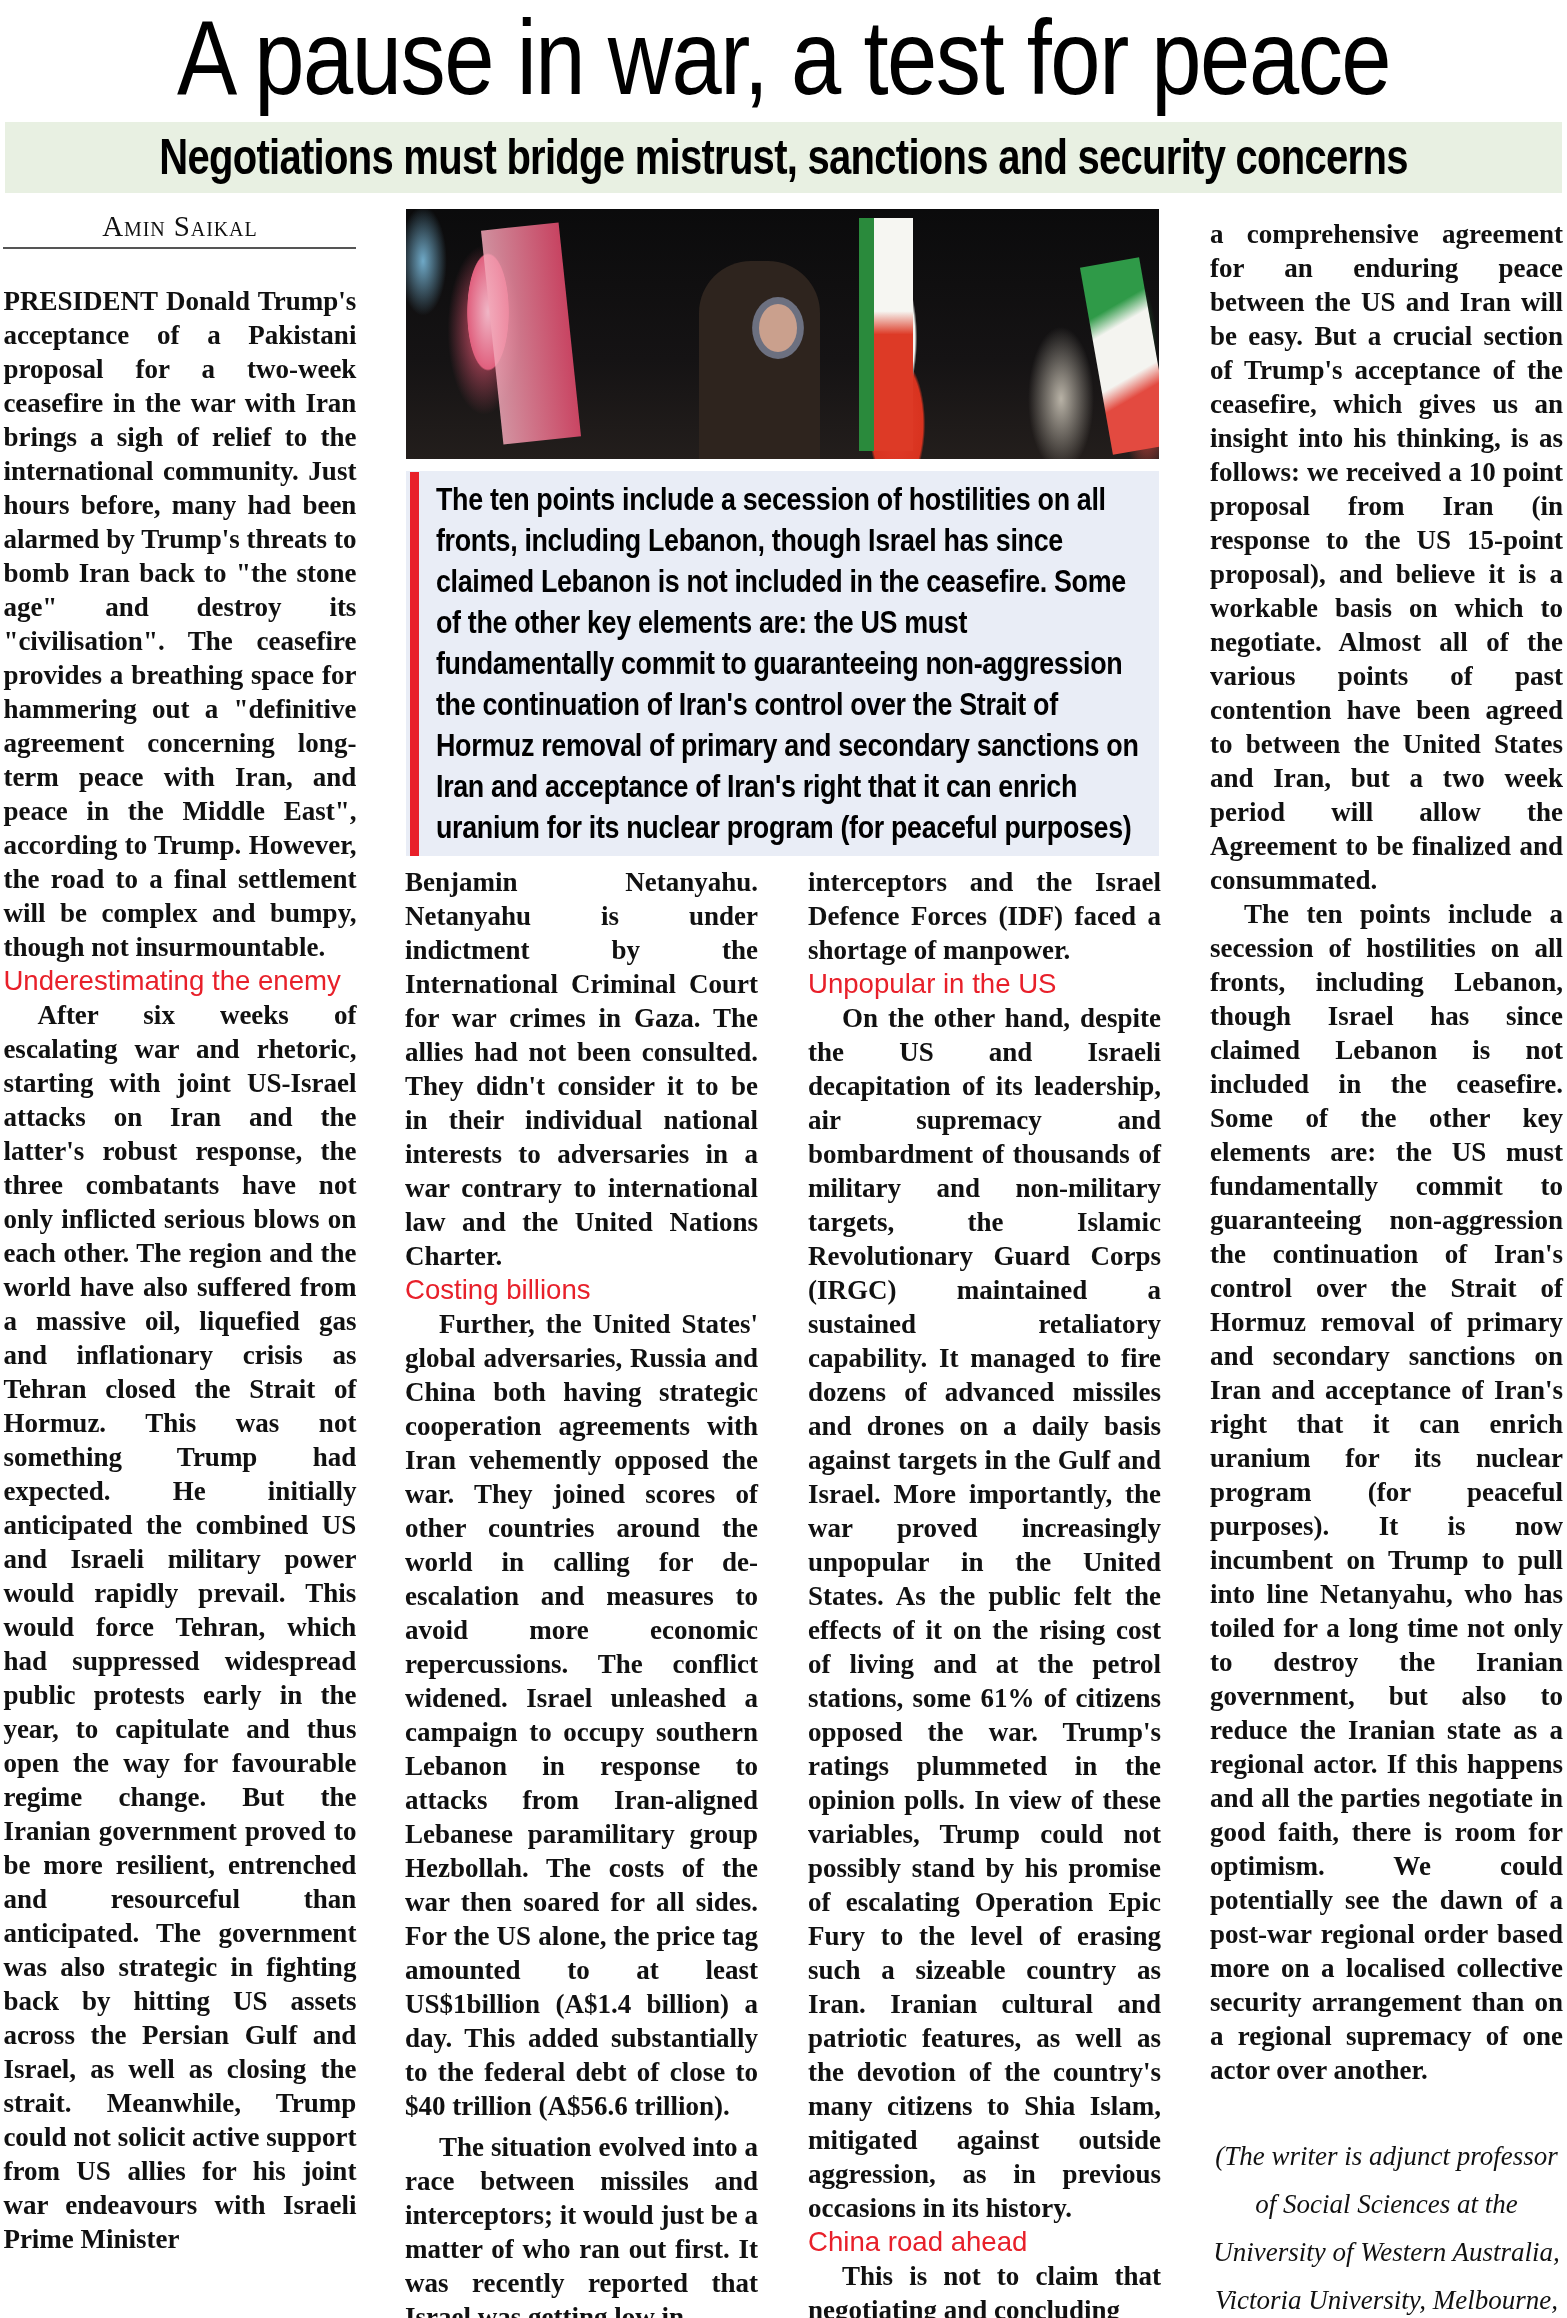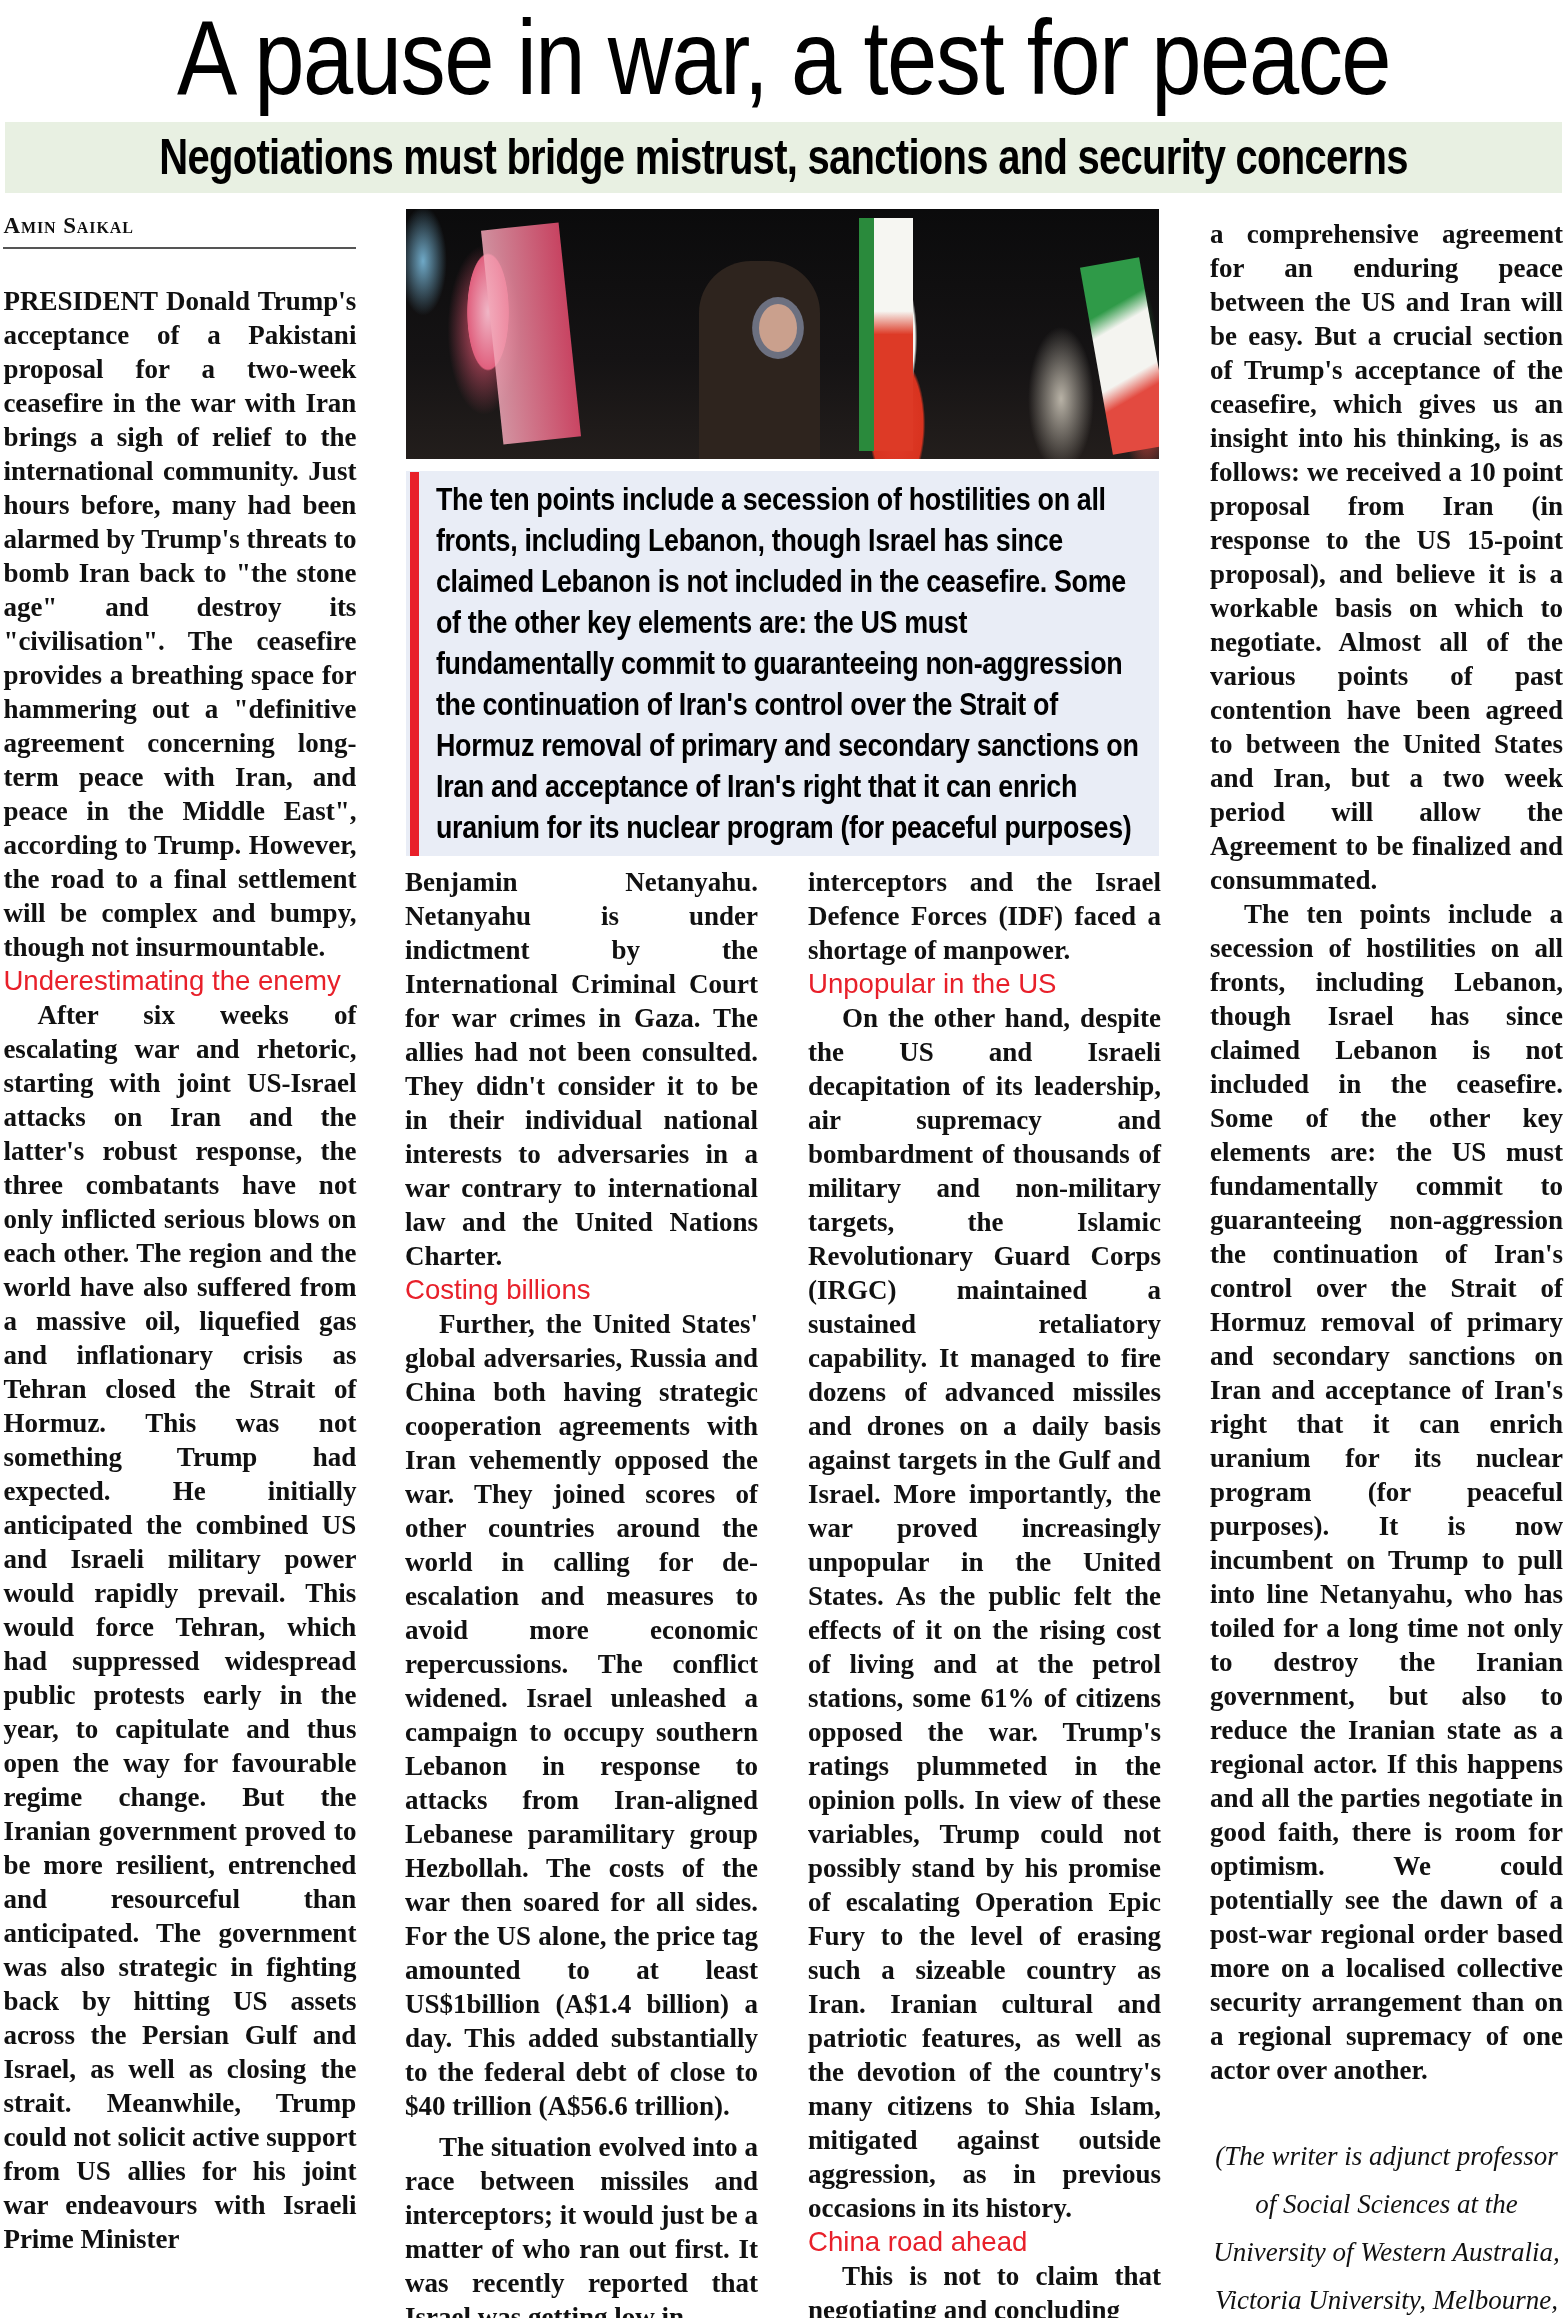--- a/index.html
+++ b/index.html
@@ -20,21 +20,21 @@
   .subhead {
     position: absolute; left: 0; top: 122px; width: 1567px; height: 71px;
     font-family: "Liberation Sans", sans-serif; font-weight: 700;
     font-size: 50px; line-height: 71px; text-align: center; white-space: nowrap;
     color: #000; transform: scaleX(0.80); transform-origin: 50% 50%; letter-spacing: -0.9px;
   }
 
   .byline {
     position: absolute; left: 3.4px; top: 207px; width: 353px; height: 38px;
     font-family: "Liberation Serif", serif; font-variant: small-caps;
-    font-size: 23px; line-height: 38px; letter-spacing: 0.9px; font-weight: bold;
+    font-size: 29px; line-height: 38px; text-align: center; letter-spacing: 0.9px;
   }
   .byline-rule {
     position: absolute; left: 3.4px; top: 247px; width: 353px; height: 1.7px; background: #555;
   }
 
   .col {
     position: absolute;
     font-family: "Liberation Serif", serif; font-size: 27px; line-height: 34px;
     text-align: justify; hyphens: auto; -webkit-hyphens: auto; color: #111;
   }

